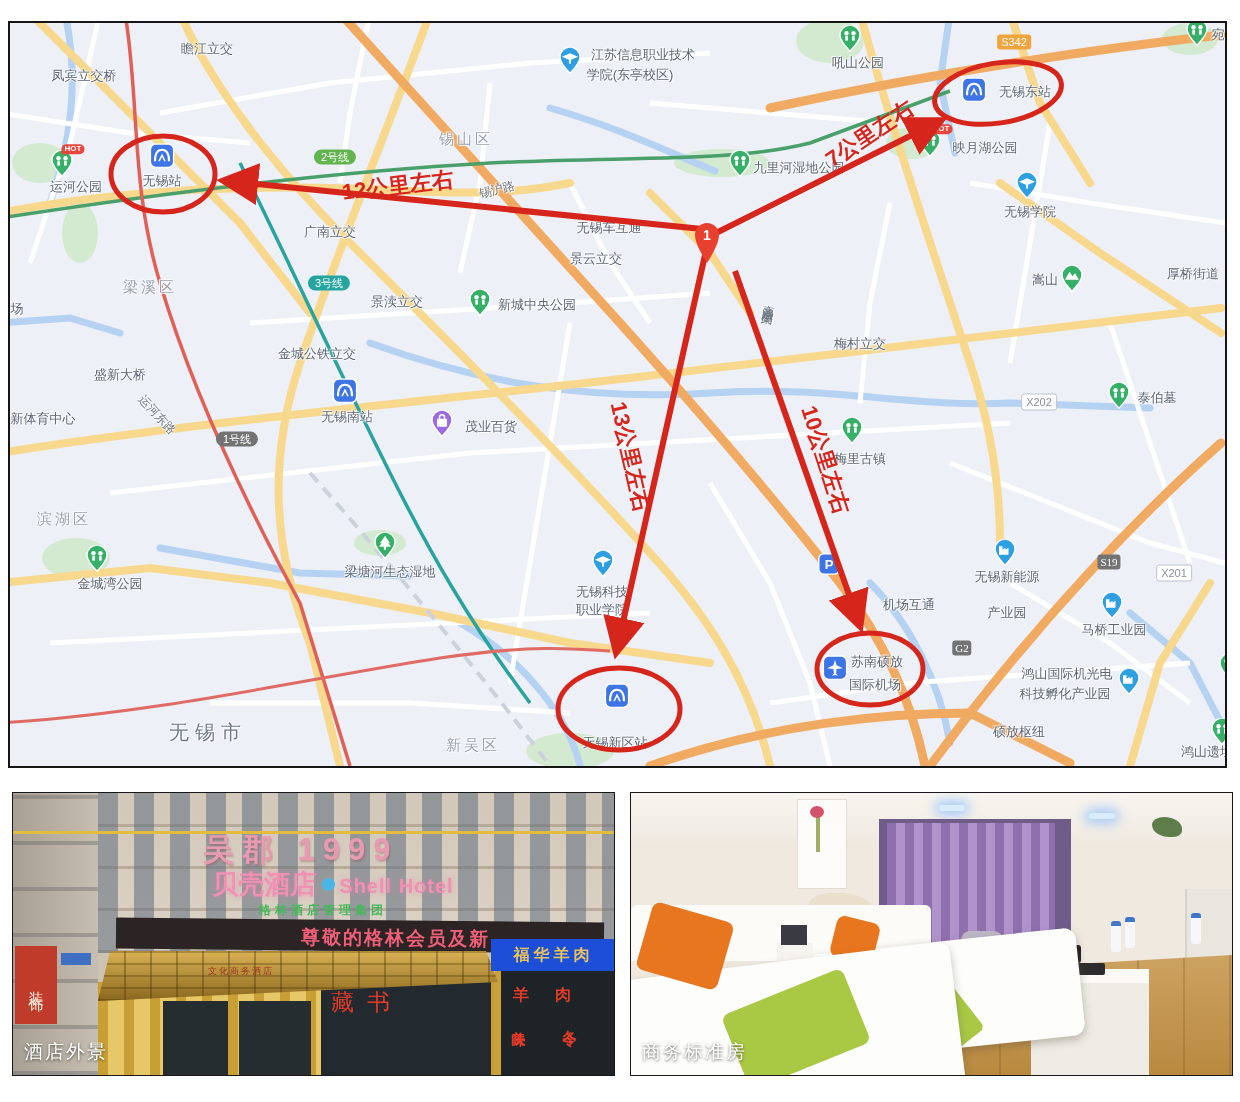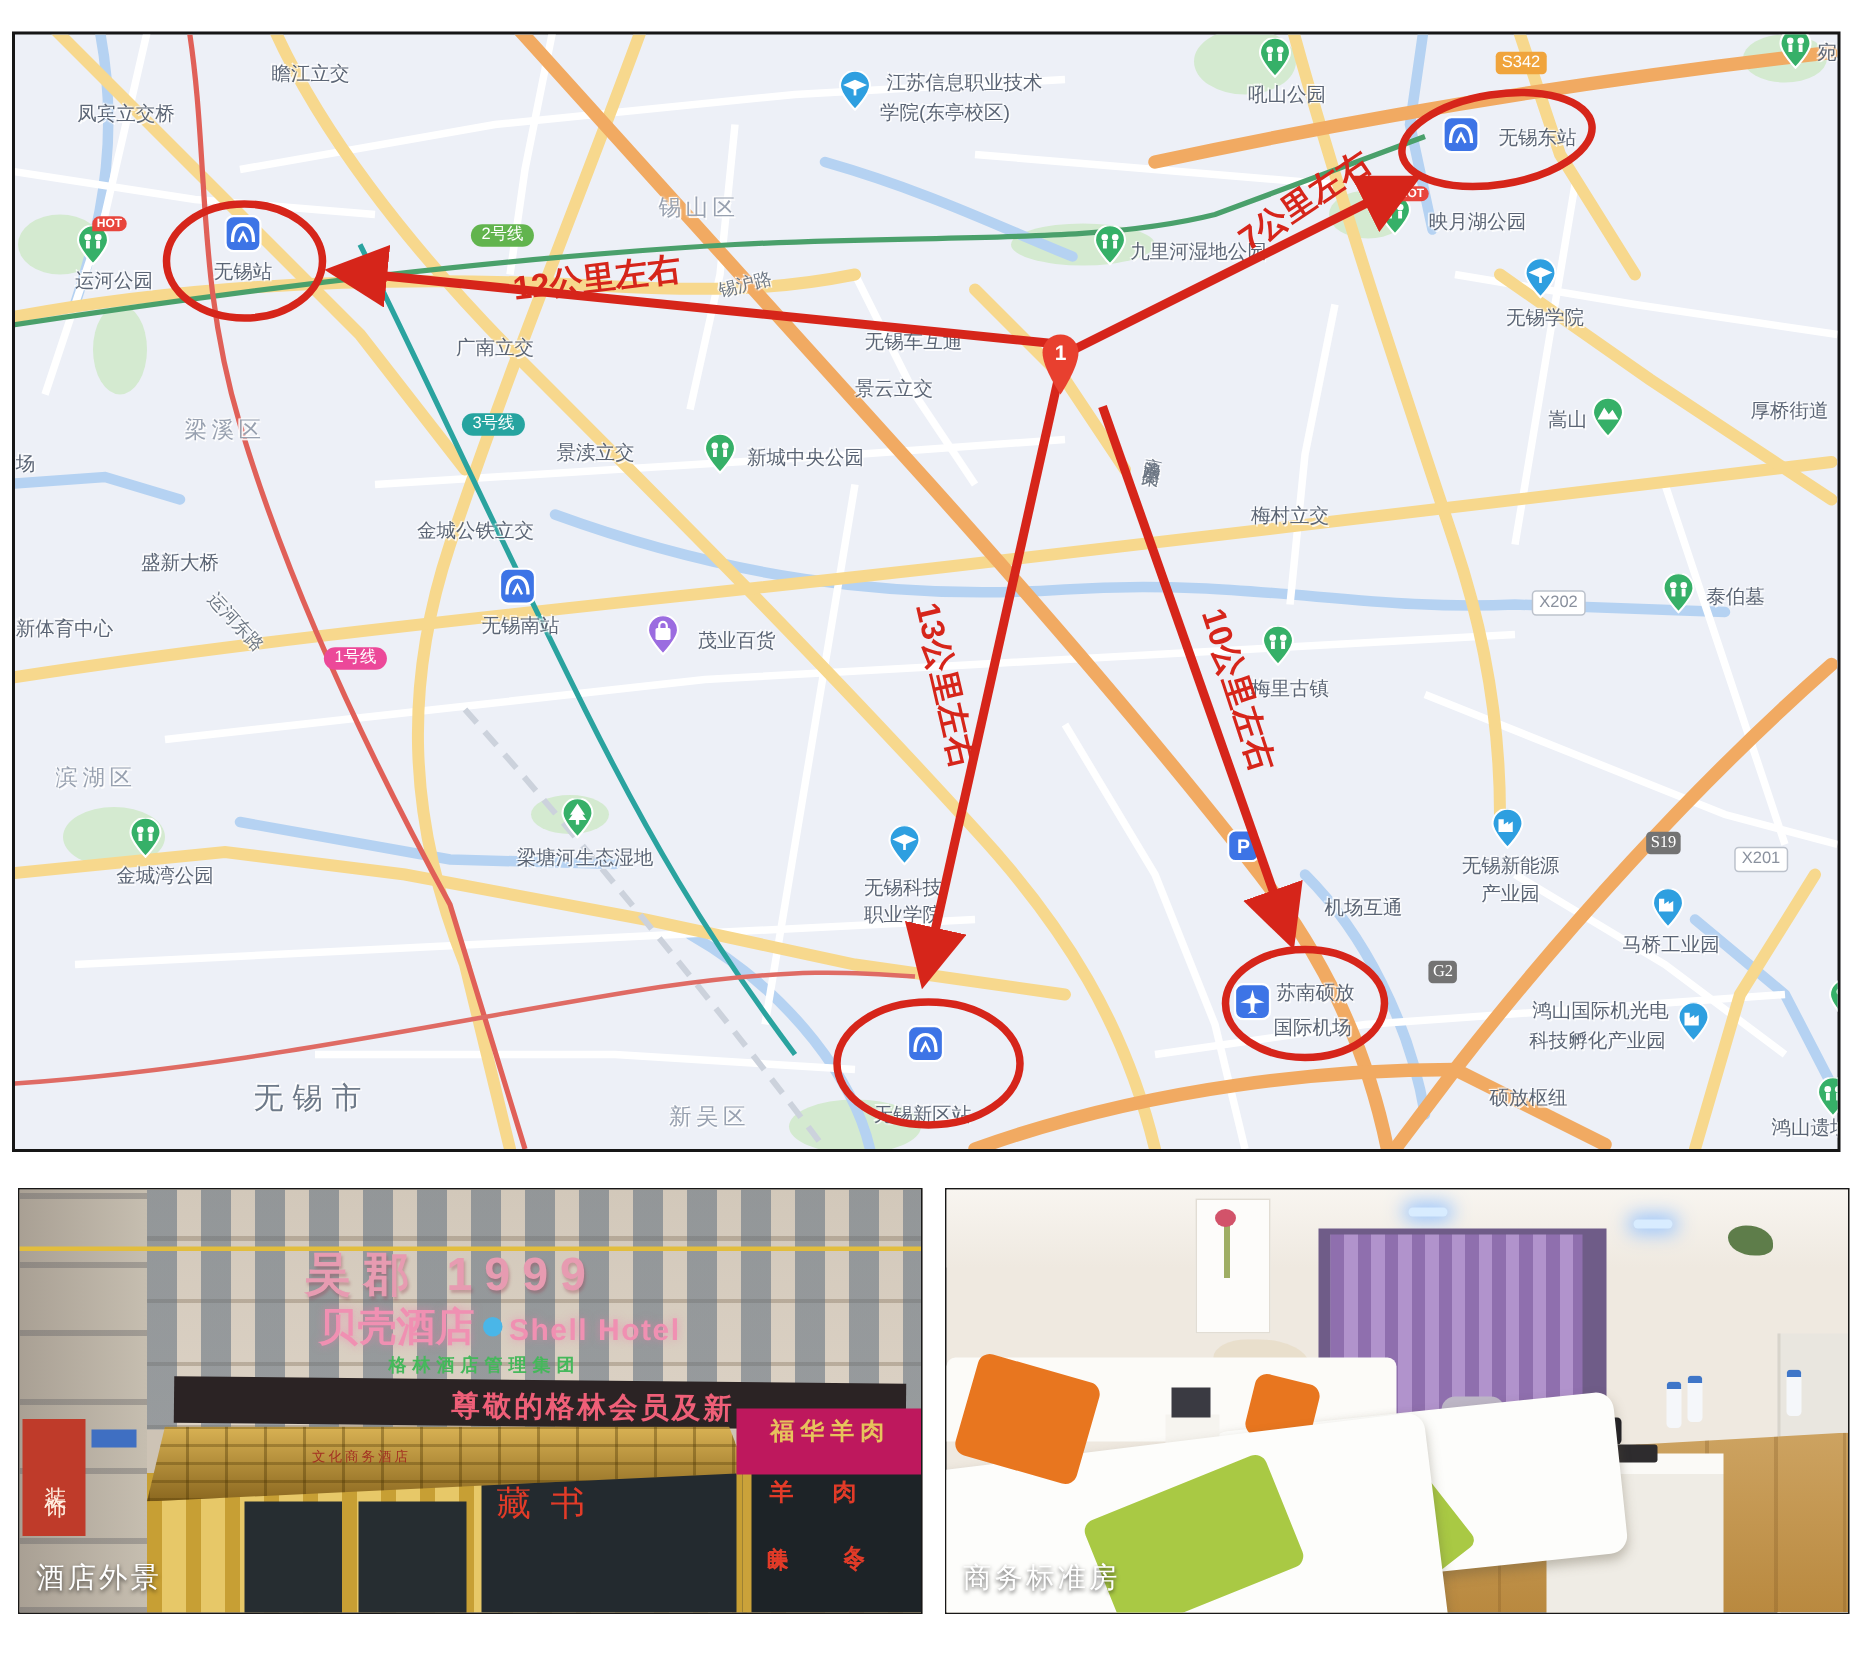--- a/index.html
+++ b/index.html
@@ -14,21 +14,21 @@
           font-size:13px;z-index:3;
           text-shadow:0 0 2px #fff,0 0 2px #fff,1px 1px 0 rgba(255,255,255,.85),-1px -1px 0 rgba(255,255,255,.85);}
   .district{color:#98a1b0;font-size:15px;letter-spacing:3px;}
   .citylbl{color:#6e7a89;font-size:20px;letter-spacing:6px;font-weight:500;}
   .roadname{color:#6d7784;font-size:12px;}
   .vertlbl{writing-mode:vertical-rl;transform:translate(-50%,0) rotate(10deg);letter-spacing:2px;}
   .badge{position:absolute;transform:translate(-50%,-50%);font-size:11px;line-height:15px;
          padding:0 7px;border-radius:9px;color:#fff;z-index:3;white-space:nowrap;}
   .line-green{background:#62b44e;}
   .line-teal{background:#26a4a0;}
-  .line-red{background:#ec4899;}
+  .line-red{background:#737373;}
   .road-orange{background:#f0a43c;border-radius:3px;padding:0 4px;}
   .road-green{background:#737373;border-radius:3px;padding:0 3px;font-family:Liberation Serif, serif;}
   .road-white{background:#fff;color:#8a919e;border:1px solid #bcc2cc;border-radius:3px;padding:0 4px;}
   .poi{position:absolute;transform:translate(-50%,-55%);z-index:2;line-height:0;}
   .hot-tag{position:absolute;left:11px;top:-6px;background:#e8453c;color:#fff;font-size:8px;
            line-height:10px;padding:0 3px;border-radius:5px 5px 5px 0;font-weight:bold;letter-spacing:0;}
   
   .anno-svg{position:absolute;left:0;top:0;z-index:5;}
   .dist{position:absolute;color:#d6251a;font-weight:bold;font-size:22px;white-space:nowrap;z-index:6;}
   .hotel-title{position:absolute;left:565px;top:168px;color:#da2517;font-weight:bold;font-size:26px;
@@ -70,21 +70,21 @@
             border-left:6px solid #caa23a;}
   .lp-canopy{position:absolute;left:85px;top:158px;width:400px;height:50px;z-index:4;
              background:repeating-linear-gradient(90deg,rgba(70,48,0,.35) 0 2px,rgba(0,0,0,0) 2px 26px),
                         repeating-linear-gradient(0deg,rgba(70,48,0,.3) 0 2px,rgba(0,0,0,0) 2px 12px),
                         linear-gradient(#d9b254,#8a671f);
              clip-path:polygon(3% 0,97% 0,100% 62%,0 100%);}
   .lp-canopy-text{position:absolute;left:195px;top:172px;color:#a33122;font-size:9px;letter-spacing:2px;z-index:5;}
   .lp-banner{position:absolute;left:2px;top:153px;width:42px;height:78px;background:#bf3b2a;z-index:4;
              color:#ffefe0;writing-mode:vertical-rl;font-size:15px;letter-spacing:6px;text-align:center;line-height:42px;}
   .lp-bluesign{position:absolute;left:48px;top:160px;width:30px;height:12px;background:#3f6fc2;z-index:4;}
-  .lp-cornersign{position:absolute;left:478px;top:146px;width:125px;height:44px;background:#be185d;z-index:5;
+  .lp-cornersign{position:absolute;left:478px;top:146px;width:125px;height:32px;background:#1d4ed8;z-index:5;
                  color:#e7c35c;font-size:16px;font-weight:bold;letter-spacing:4px;line-height:32px;text-align:center;}
   .lp-decal-book{position:absolute;left:318px;top:194px;font-size:23px;color:#e23b28;font-weight:normal;
                  letter-spacing:13px;z-index:6;}
   .lp-decal-meat{position:absolute;left:500px;top:192px;font-size:16px;color:#e23b28;font-weight:bold;
                  letter-spacing:26px;z-index:6;}
   .lp-vdecal1{position:absolute;left:497px;top:226px;writing-mode:vertical-rl;font-size:14px;color:#e23b28;
               font-weight:bold;z-index:6;letter-spacing:3px;}
   .lp-vdecal2{position:absolute;left:548px;top:226px;writing-mode:vertical-rl;font-size:14px;color:#e23b28;
               font-weight:bold;z-index:6;letter-spacing:3px;}
   
@@ -378,21 +378,21 @@
             <rect x="0.8" y="0.8" width="23.4" height="23.4" rx="5.5" fill="#3d74e6" stroke="#fff" stroke-width="1.6"></rect>
             <path d="M12.5 4.5 L14 10 L20.5 13 L14 13.8 L13.6 18.5 L15.8 20.6 L12.5 19.8 L9.2 20.6 L11.4 18.5 L11 13.8 L4.5 13 L11 10 Z" fill="#fff"></path>
           </svg></div>
         <div class="maplbl" style="left: 867px; top: 639px;">苏南硕放</div>
         <div class="maplbl" style="left: 865px; top: 662px;">国际机场</div>
         <div class="poi" style="left: 995px; top: 531px;"><svg width="23" height="27" viewBox="0 0 23 27">
             <path d="M11.5 26 C11.5 26 1.5 15.5 1.5 10 A10 10 0 0 1 21.5 10 C21.5 15.5 11.5 26 11.5 26Z" fill="#2e9fe0" stroke="#fff" stroke-width="1.4"></path>
             <path d="M5.5 15.5 L5.5 7 L9 7 L9 10.5 L12 8.5 L12 10.5 L15 8.5 L15 15.5 Z" fill="#fff"></path>
           </svg></div>
         <div class="maplbl" style="left: 997px; top: 554px;">无锡新能源</div>
-        <div class="maplbl" style="left: 997px; top: 573px;">产业园</div>
+        <div class="maplbl" style="left: 997px; top: 590px;">产业园</div>
         <div class="poi" style="left: 1102px; top: 584px;"><svg width="23" height="27" viewBox="0 0 23 27">
             <path d="M11.5 26 C11.5 26 1.5 15.5 1.5 10 A10 10 0 0 1 21.5 10 C21.5 15.5 11.5 26 11.5 26Z" fill="#2e9fe0" stroke="#fff" stroke-width="1.4"></path>
             <path d="M5.5 15.5 L5.5 7 L9 7 L9 10.5 L12 8.5 L12 10.5 L15 8.5 L15 15.5 Z" fill="#fff"></path>
           </svg></div>
         <div class="maplbl" style="left: 1104px; top: 607px;">马桥工业园</div>
         <div class="poi" style="left: 1119px; top: 660px;"><svg width="23" height="27" viewBox="0 0 23 27">
             <path d="M11.5 26 C11.5 26 1.5 15.5 1.5 10 A10 10 0 0 1 21.5 10 C21.5 15.5 11.5 26 11.5 26Z" fill="#2e9fe0" stroke="#fff" stroke-width="1.4"></path>
             <path d="M5.5 15.5 L5.5 7 L9 7 L9 10.5 L12 8.5 L12 10.5 L15 8.5 L15 15.5 Z" fill="#fff"></path>
           </svg></div>
         <div class="maplbl" style="left: 1057px; top: 651px;">鸿山国际机光电</div>

